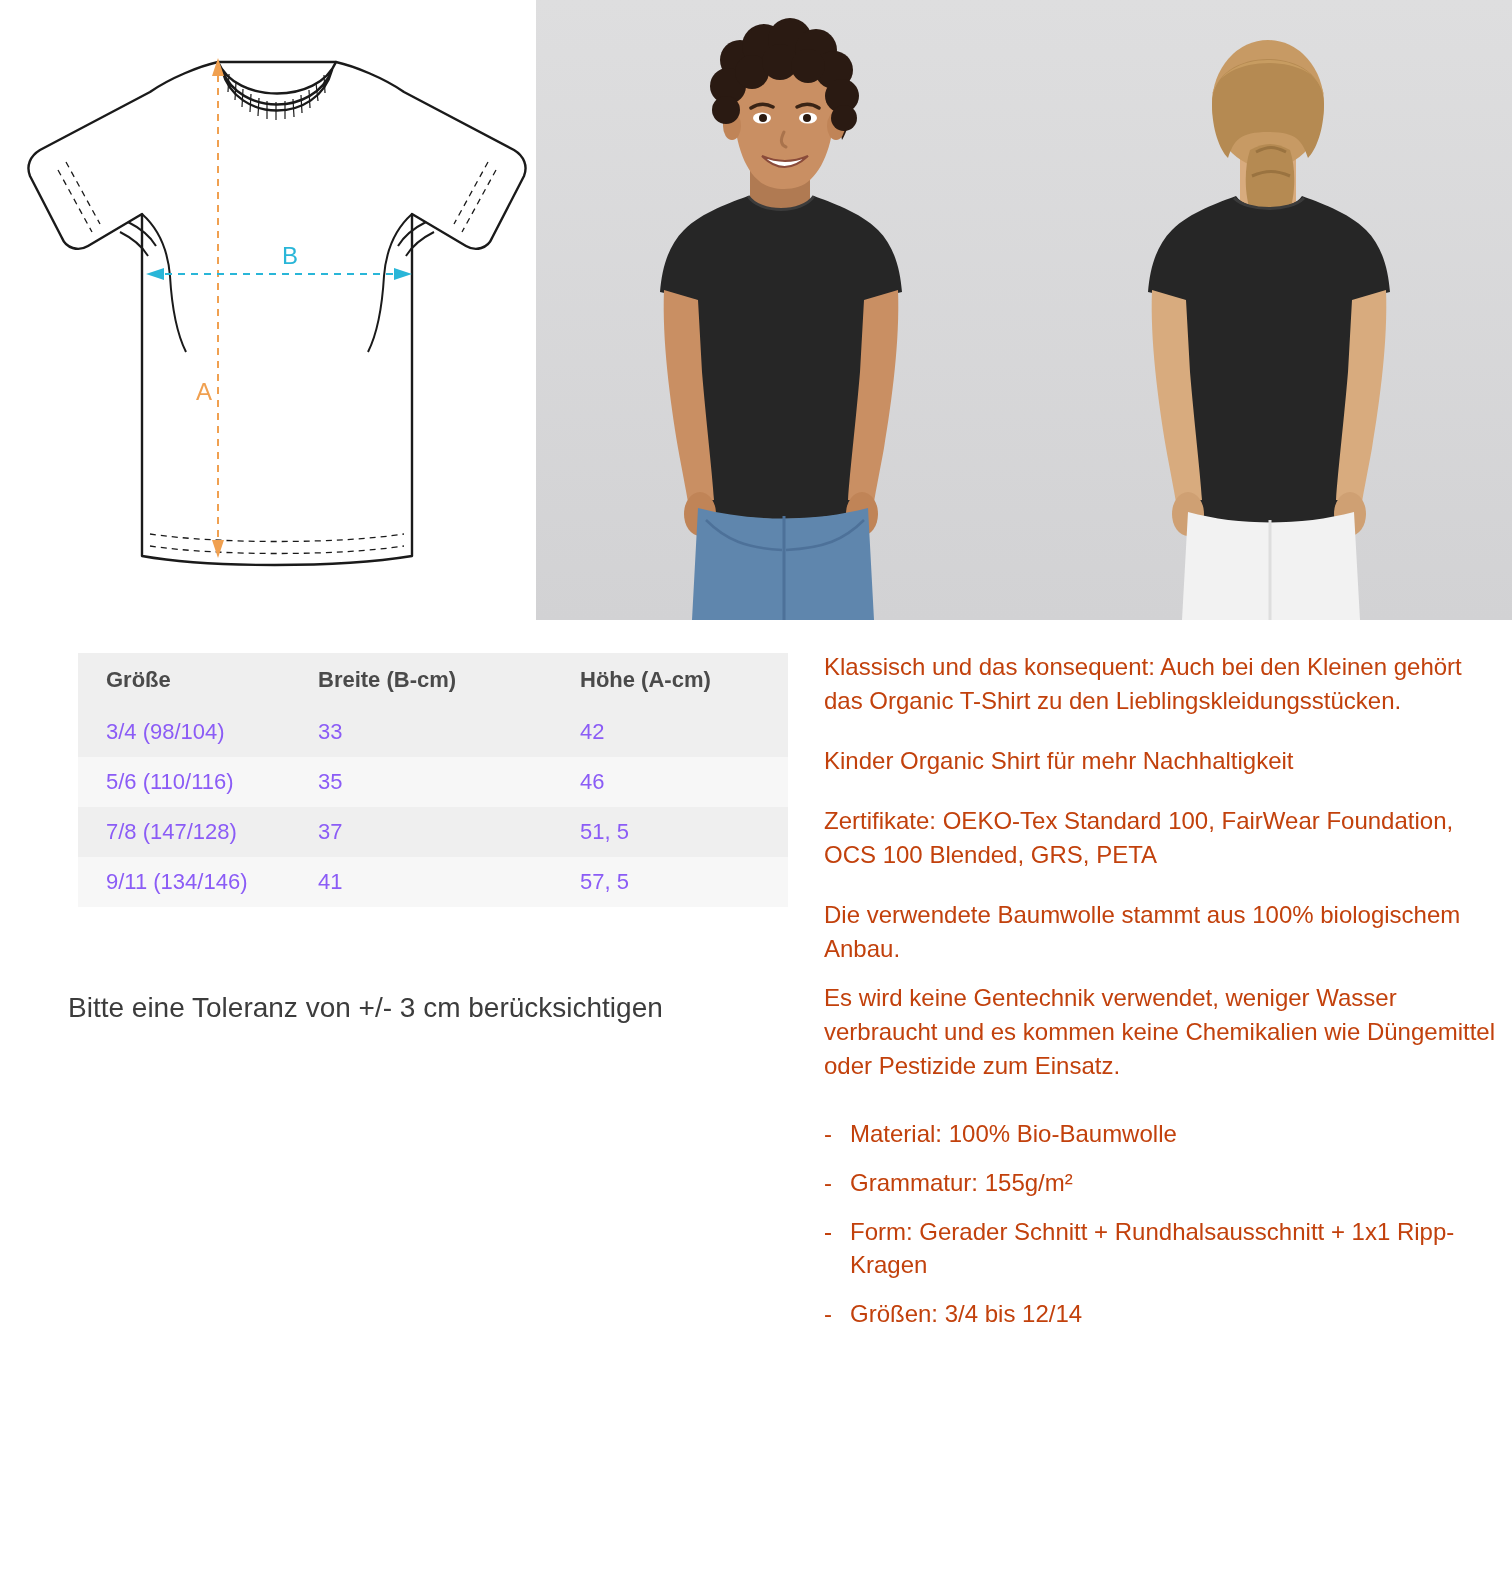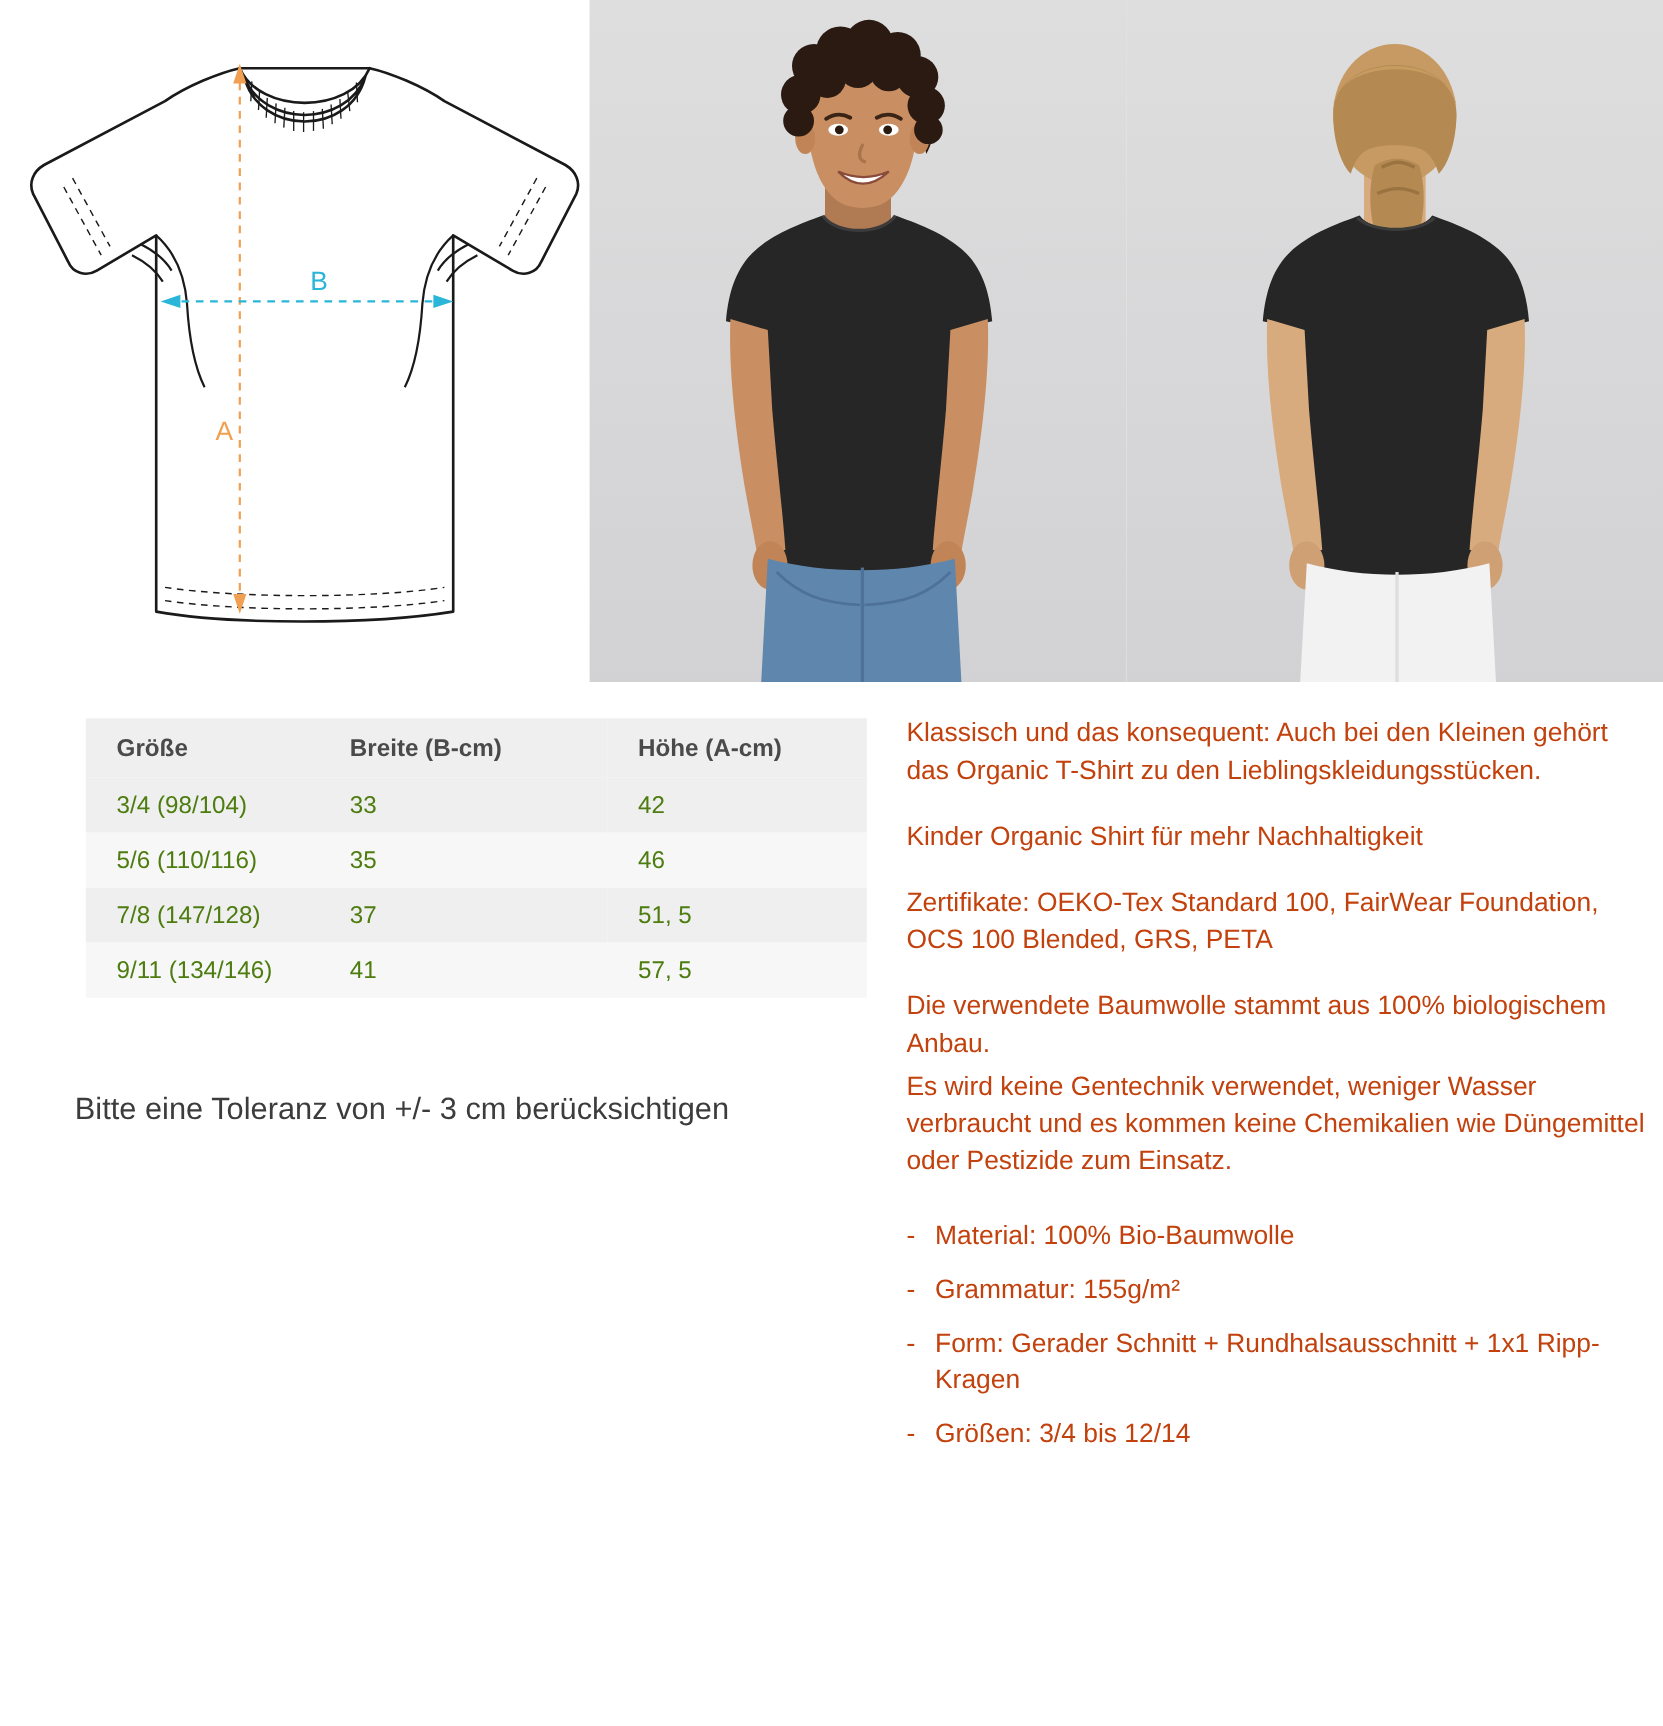--- a/index.html
+++ b/index.html
@@ -65,21 +65,21 @@
     text-align: left;
     font-weight: 700;
     padding: 14px 0 14px 28px;
     background: #efefef;
     color: #4a4a4a;
     font-size: 22px;
   }
   table.size-table td {
     padding: 12px 0 12px 28px;
     font-size: 22px;
-    color: #4d7c0f;
+    color: #8b5cf6;
   }
   table.size-table tr.odd td { background: #efefef; }
   table.size-table tr.even td { background: #f7f7f7; }
   table.size-table col.c1 { width: 212px; }
   table.size-table col.c2 { width: 262px; }
   table.size-table col.c3 { width: 236px; }
 
   .tolerance {
     position: absolute;
     left: 68px;
@@ -362,21 +362,21 @@
     </tbody>
   </table>
 </div>
 
 <div class="tolerance">Bitte eine Toleranz von +/- 3 cm berücksichtigen</div>
 
 <div class="desc">
   <p>Klassisch und das konsequent: Auch bei den Kleinen gehört das Organic T-Shirt zu den Lieblingskleidungsstücken.</p>
   <p>Kinder Organic Shirt für mehr Nachhaltigkeit</p>
   <p>Zertifikate: OEKO-Tex Standard 100, FairWear Foundation, OCS 100 Blended, GRS, PETA</p>
-  <p class="tight" style="margin-bottom:4px">Die verwendete Baumwolle stammt aus 100% biologischem Anbau.</p>
+  <p class="tight" style="margin-bottom:14px">Die verwendete Baumwolle stammt aus 100% biologischem Anbau.</p>
   <p>Es wird keine Gentechnik verwendet, weniger Wasser verbraucht und es kommen keine Chemikalien wie Düngemittel oder Pestizide zum Einsatz.</p>
 
   <ul class="bullets">
     <li><span class="dash">-</span><span>Material: 100% Bio-Baumwolle</span></li>
     <li><span class="dash">-</span><span>Grammatur: 155g/m²</span></li>
     <li><span class="dash">-</span></li>
     <li><span class="dash">-</span><span>Form: Gerader Schnitt + Rundhalsausschnitt + 1x1 Ripp-Kragen</span></li>
     <li><span class="dash">-</span><span>Größen: 3/4 bis 12/14</span></li>
   </ul>
 </div>

